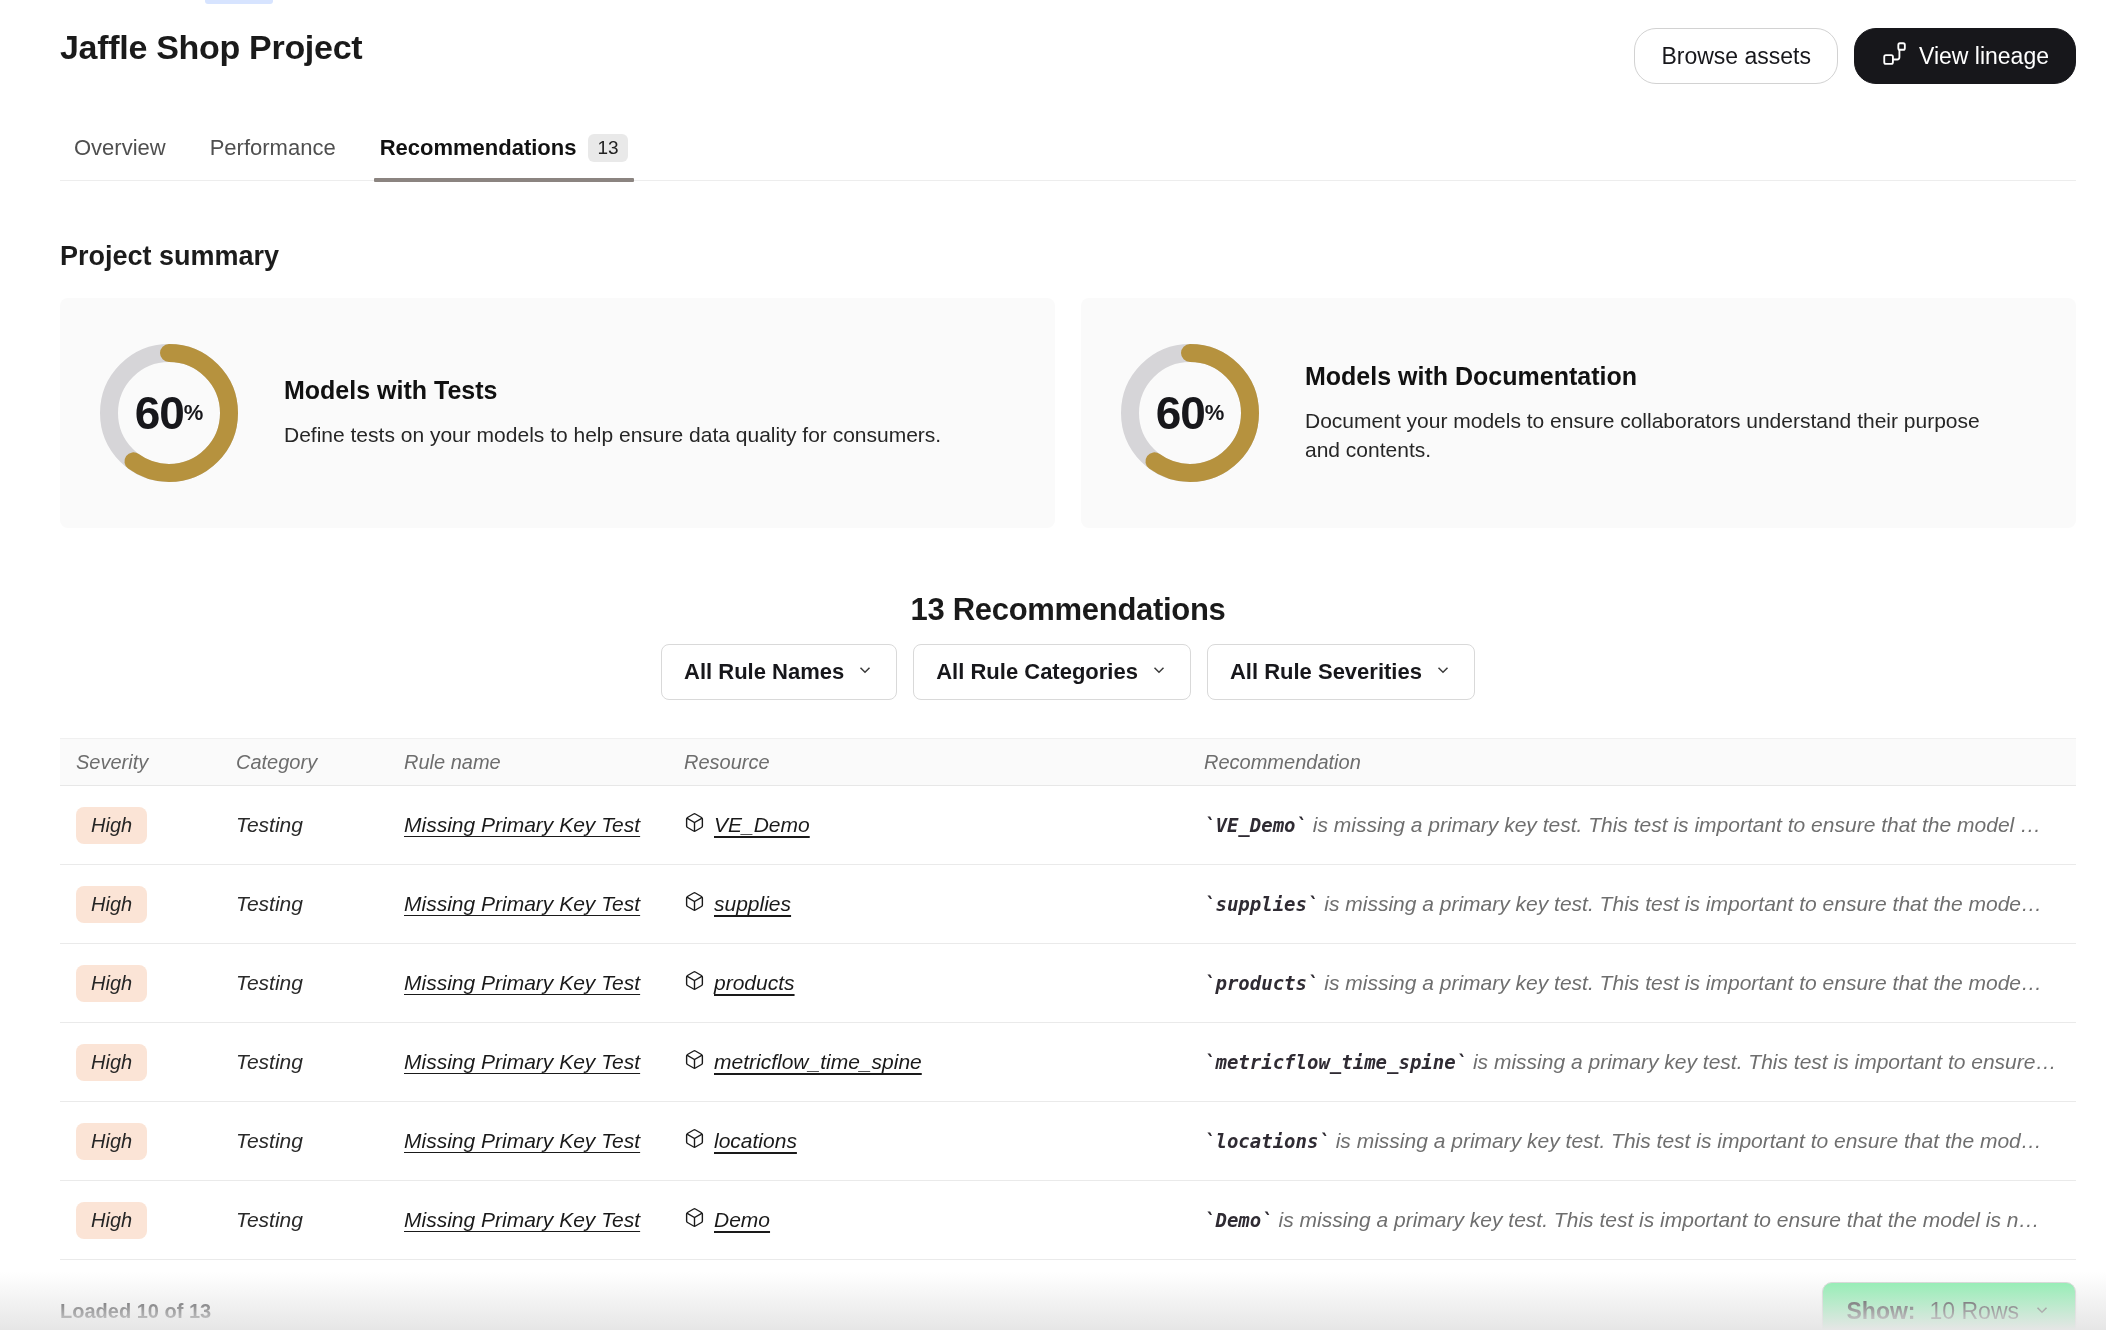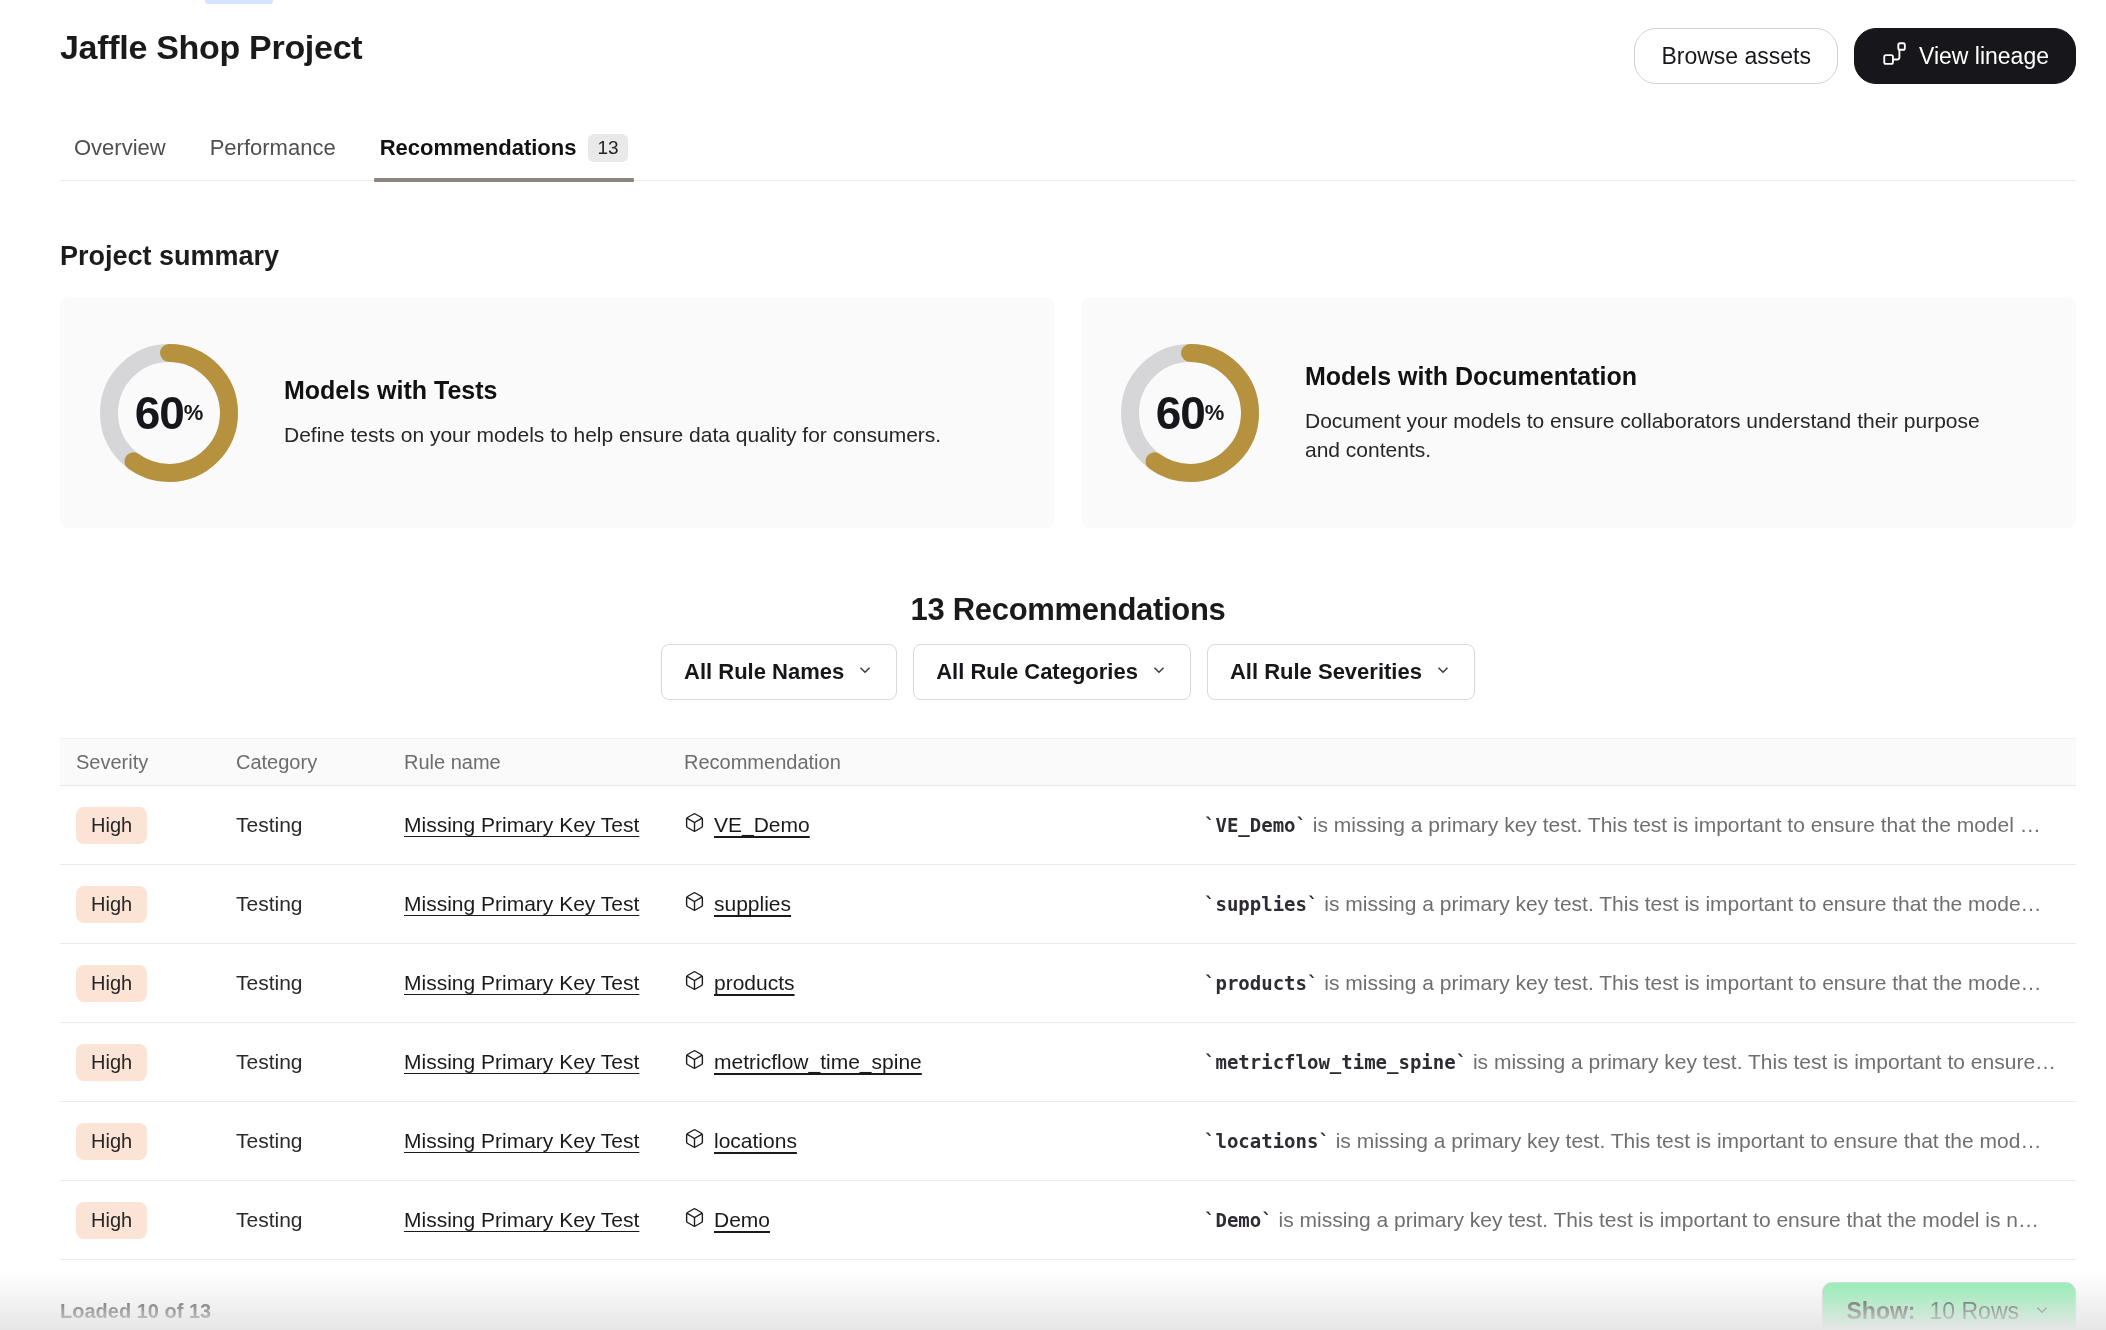--- a/index.html
+++ b/index.html
@@ -44,21 +44,21 @@
 
   
   .rec-head { display:flex; justify-content:space-between; align-items:center; margin-top:64px;flex-direction:column; }
   .rec-heading { font-size:31px; font-weight:600; letter-spacing:-0.3px; }
   .filters { display:flex; gap:16px; }
   .filter-btn { display:inline-flex; align-items:center; gap:12px; height:56px; padding:16px 22px;
                 background:#fff; border:1px solid #d9d9d9; border-radius:8px;
                 font-size:22px; font-weight:600; color:#17171b; cursor:pointer; white-space:nowrap;margin-top:16px; }
 
   
-  .table { margin-top:38px; }
+  .table { margin-top:38px;font-style:italic; }
   .trow { display:grid; grid-template-columns:160px 168px 280px 520px 1fr; align-items:center; }
   .thead { background:#fafafa; border-top:1px solid #f0f0f0; border-bottom:1px solid #e7e7e7;
            height:48px; }
   .th { font-size:20px; color:#6d6d6d; padding-left:16px; }
   .tr { height:79px; border-bottom:1px solid #eaeaea; }
   .td { padding-left:16px; font-size:21px; color:#2a2a2a; overflow:hidden; white-space:nowrap; }
   .badge-high { display:inline-block; background:var(--high-bg,#fbe4d6); color:#262626;
                 font-size:20px; padding:7px 15px; border-radius:8px; }
   .cell-link { color:#1a1a1a; text-decoration:underline; text-underline-offset:4px; cursor:pointer; }
   .resource-cell { display:flex; align-items:center; gap:9px; }
@@ -181,20 +181,21 @@
         </span>
       </button>
     </div>
   </div>
 
   <div class="table">
     <div class="trow thead">
       <div class="th">Severity</div>
       <div class="th">Category</div>
       <div class="th">Rule name</div>
+      <div class="th">Resource</div>
       <div class="th">Recommendation</div>
     </div>
 
     <div class="trow tr">
       <div class="td"><span class="badge-high">High</span></div>
       <div class="td">Testing</div>
       <div class="td"><a class="cell-link">Missing Primary Key Test</a></div>
       <div class="td resource-cell">
         <span class="cube">
           <svg width="21" height="21" viewBox="0 0 24 24" fill="none" stroke="#1a1a1a" stroke-width="1.6">

